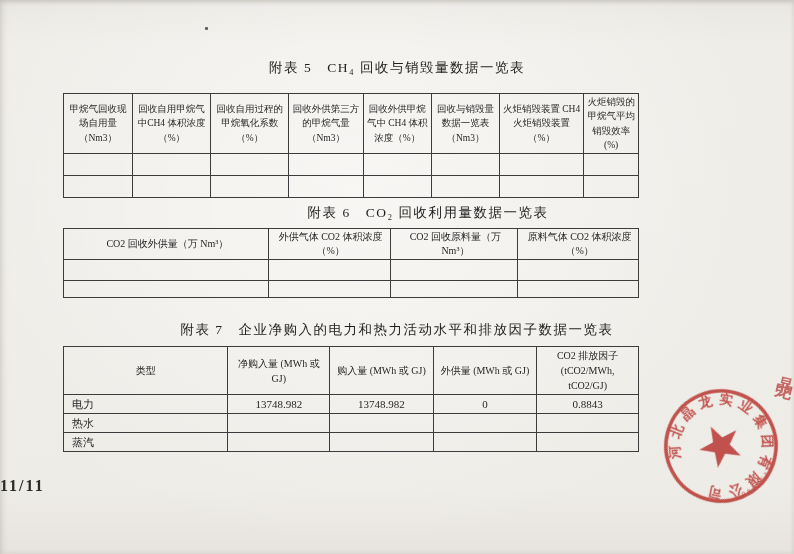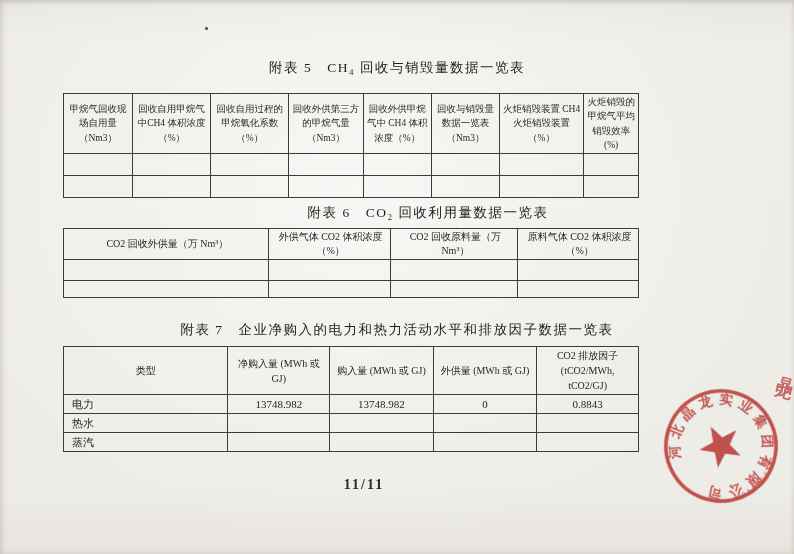--- a/index.html
+++ b/index.html
@@ -49,22 +49,22 @@
   #table6 tbody tr:nth-child(2){height:17px;}
 
   #table7{top:346px;border-radius:19px;}
   #table7 th{font-size:10px;line-height:1.5;}
   #table7 thead tr{height:40px;}
   #table7 tbody tr{height:19px;}
   #table7 td{font-size:11px;}
   #table7 td.first{text-align:left;padding-left:8px;}
 
   .footer-page{
-    position:absolute;left:0;top:477px;width:728px;text-align:center;
-    font-size:14px;font-weight:bold;letter-spacing:2px;color:#2a2a2a;
+    position:absolute;left:0;top:477px;width:728px;text-align:left;
+    font-size:16px;font-weight:bold;letter-spacing:2px;color:#2a2a2a;
   }
 
   .seal{
     position:absolute;left:633px;top:358px;width:176px;height:176px;
     mix-blend-mode:multiply;opacity:.88;
     transform:rotate(-28deg);
     filter:blur(.2px);
   }
   .edge-stamp{
     position:absolute;left:769px;top:363px;width:30px;

